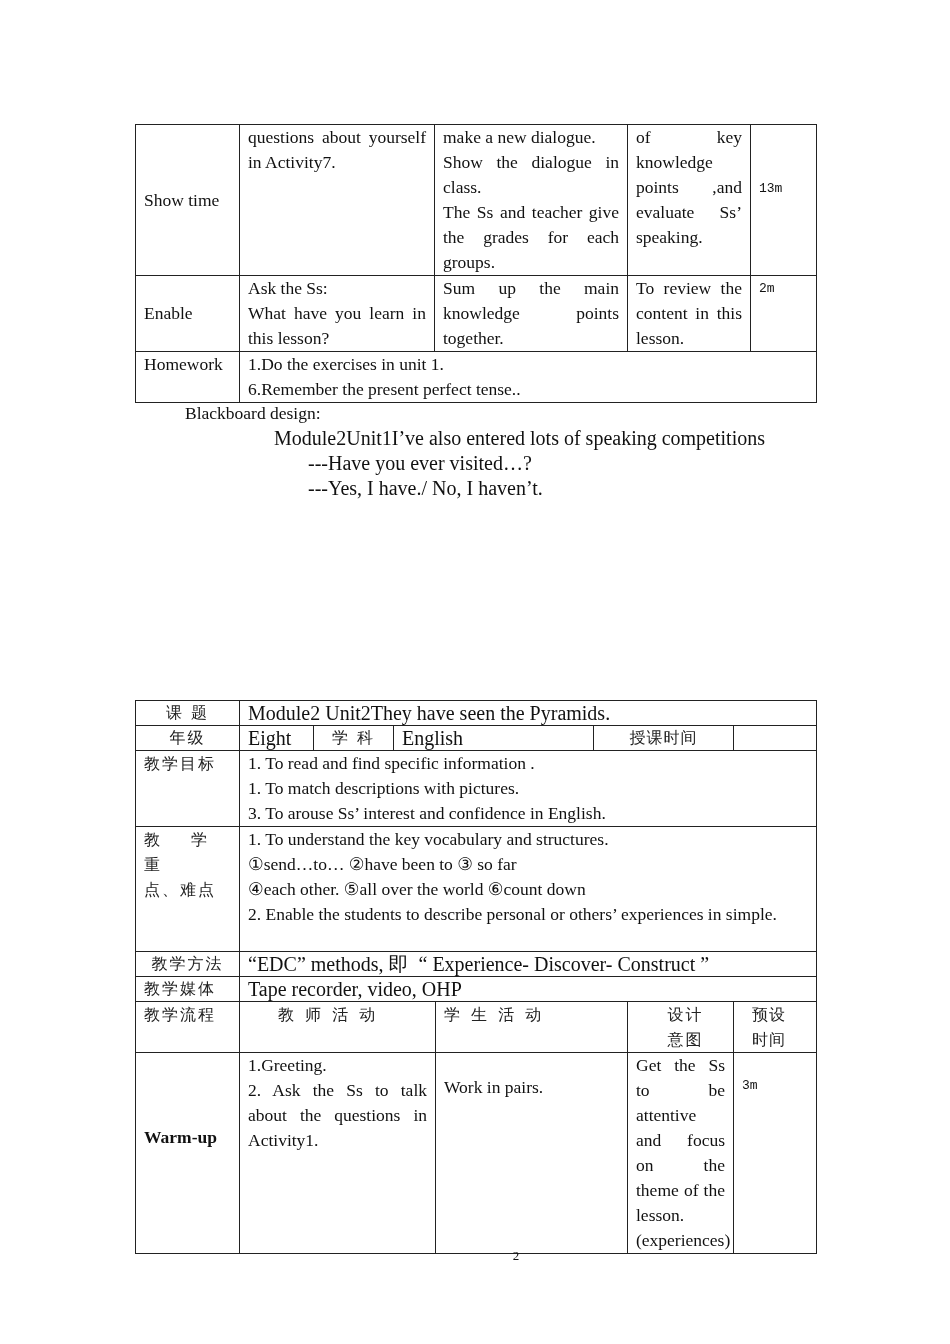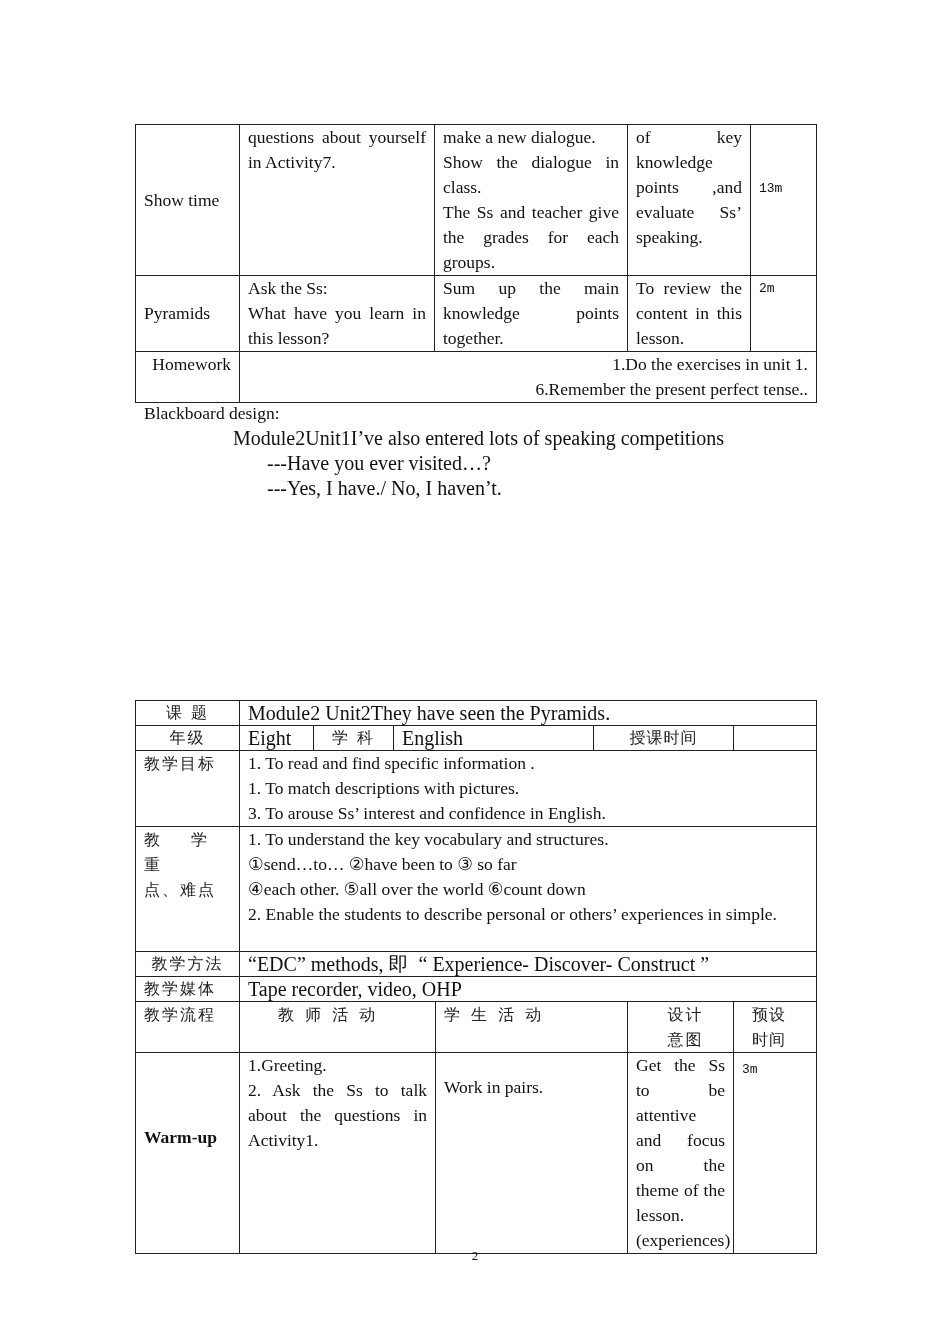--- a/index.html
+++ b/index.html
@@ -1,17 +1,17 @@
 <!DOCTYPE html>
 <html><head>
 <meta charset="utf-8">
 <style>
   html, body { margin:0; padding:0; background:#ffffff; }
   body { width:950px; height:1344px; position:relative; font-family:"Liberation Serif","DejaVu Serif",serif; color:#111; }
-  .abs { position:absolute; }
+  .abs { position:absolute;margin-left:41px; }
   table { border-collapse:collapse; position:absolute; table-layout:fixed; }
   td { border:1px solid #222; vertical-align:top; padding:0 8px; font-size:17.5px; line-height:25px; }
   .j { text-align:justify; text-align-last:left; }
   .cn { font-family:"DejaVu Sans",sans-serif; font-size:16px; letter-spacing:2px; color:#222; }
   .mono { font-family:"Liberation Mono","DejaVu Sans Mono",monospace; font-size:13px; }
   .big { font-size:20px; line-height:25px; }
   .mid { vertical-align:middle; }
   .line { display:block; }
 </style>
 </head>
@@ -35,34 +35,34 @@
       <span class="line">make a new dialogue.</span>
       <span class="line">Show the dialogue in class.</span>
       <span class="line">The Ss and teacher give the grades for each groups.</span>
     </td>
     <td class="j">
           <span class="line">of key knowledge points ,and evaluate Ss’ speaking.</span>
         </td>
     <td class="mid mono" style="padding-top:0; padding-bottom:24px;">13m</td>
   </tr>
   <tr style="height:75px;">
-    <td class="mid">Pyramids</td>
+    <td class="mid">Enable</td>
     <td class="j">
       <span class="line">Ask the Ss:</span>
       <span class="line">What have you learn in this lesson?</span>
     </td>
     <td class="j">
           <span class="line">Sum up the main knowledge points together.</span>
         </td>
     <td class="j">
           <span class="line">To review the content in this lesson.</span>
         </td>
     <td class="mono">2m</td>
   </tr>
-  <tr style="height:50px;text-align:right;">
+  <tr style="height:50px;">
     <td>Homework</td>
     <td colspan="4">
       <span class="line">1.Do the exercises in unit 1.</span>
       <span class="line">6.Remember the present perfect tense..</span>
     </td>
   </tr>
 </tbody>
   </table>
 
 <div class="abs" style="left:144px; top:401px; font-size:17.5px; line-height:25px;">Blackboard design:</div>
@@ -136,18 +136,18 @@
     </td>
   </tr>
   <tr style="height:150px;">
     <td class="mid" style="padding-bottom:32px;font-weight:bold;">Warm-up</td>
     <td colspan="3" class="j">
       <span class="line">1.Greeting.</span>
       <span class="line j">2. Ask the Ss to talk about the questions in Activity1.</span>
     </td>
     <td colspan="2" style="padding-top:22px;">Work in pairs.</td>
     <td class="j">Get the Ss to be attentive and focus on the theme of the lesson.(experiences)</td>
-    <td class="mono" style="padding-top:4px;">3m</td>
+    <td class="mono" style="padding-top:20px;">3m</td>
   </tr>
 </tbody>
   </table>
 
 <div class="abs" style="left:0; width:950px; top:1248px; text-align:center; font-size:13px;">2</div>
 
 </body></html>

